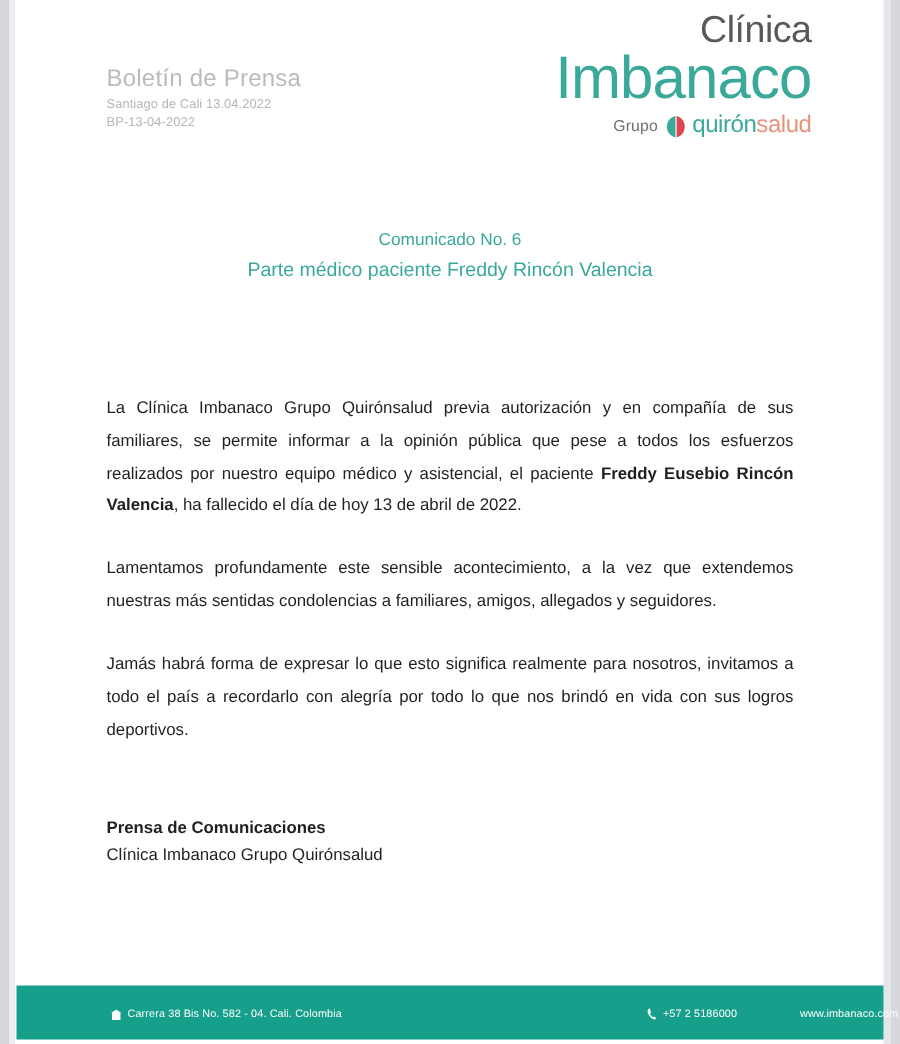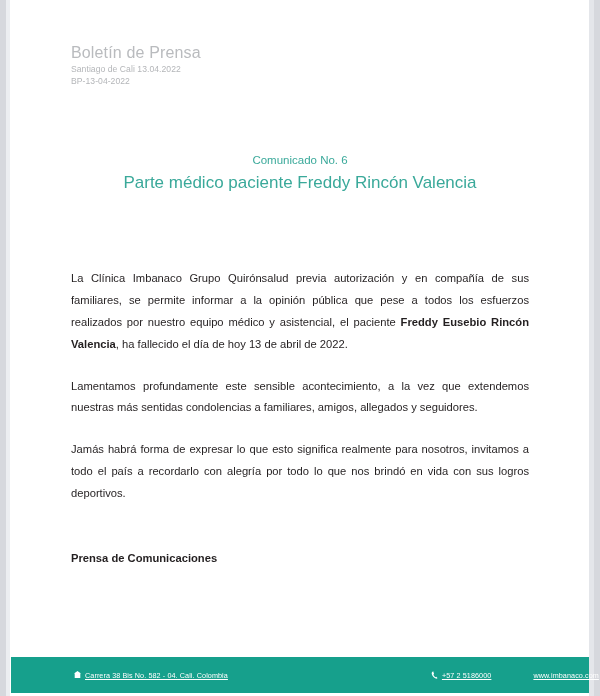--- a/index.html
+++ b/index.html
@@ -121,21 +121,21 @@
 
   
   .comunicado {
     margin-top: 40px;
     text-align: center;
     color: #3aa99a;
     font-weight: normal;
     line-height: 1.55;
   }
   .comunicado .c-line1 { font-size: 11.5px; display: block; }
-  .comunicado .c-line2 { font-size: 17px; display: block; }
+  .comunicado .c-line2 { font-size: 13px; display: block; }
 
   
   .body-text {
     margin: 72px 60px 0 60px;
     color: #231f20;
     font-size: 11.2px;
     line-height: 1.95;
     text-align: justify;
   }
   .body-text p {
@@ -162,24 +162,23 @@
     height: 36px;
     background: #16a08c;
     display: flex;
     align-items: center;
     color: #ffffff;
     font-size: 7.2px;
     letter-spacing: 0.1px;
   }
   .f-item {
     display: flex;
-    align-items: flex-start;
+    align-items: flex-end;
     gap: 4px;
     white-space: nowrap;
-    text-decoration: underline;
   }
   .f-address { margin-left: 63px; }
   .f-phone { margin-left: 203px; }
   .f-web { margin-left: 42px; }
   .f-icon { display: inline-block; line-height: 0; }
   .f-icon svg { display: block; }
 </style>
 </head>
 <body>
 
@@ -187,35 +186,52 @@
   <div class="page">
 
     <div class="header">
 
       <div class="bulletin">
         <span class="b-title">Boletín de Prensa</span>
         <span class="b-line">Santiago de Cali 13.04.2022</span>
         <span class="b-line">BP-13-04-2022</span>
       </div>
 
+      <div class="logo">
+        <span class="logo-clinica">Clínica</span>
+        <span class="logo-imbanaco">Imbanaco</span>
+        <div class="logo-grupo-row">
+          <span class="logo-grupo-word">Grupo</span>
+          <span class="q-mark">
+            <svg width="13" height="15" viewBox="0 0 13 15">
+              <path d="M6.3 0.4 C2.6 1.3 0.4 4.4 0.6 8.0 C0.8 11.2 3.1 13.9 6.3 14.6 L6.3 0.4 Z" fill="#3aa99a"></path>
+              <path d="M7.1 0.4 C10.4 1.2 12.6 4.2 12.5 7.7 C12.4 11.1 10.2 13.9 7.1 14.6 L7.1 0.4 Z" fill="#e0464f"></path>
+            </svg>
+          </span>
+          <span>
+            <span class="logo-quiron">quirón</span><span class="logo-salud">salud</span>
+          </span>
+        </div>
+      </div>
     </div>
 
     <div class="comunicado">
       <span class="c-line1">Comunicado No. 6</span>
       <span class="c-line2">Parte médico paciente Freddy Rincón Valencia</span>
     </div>
 
     <div class="body-text" id="body-paragraphs">
         <p><span>La Clínica Imbanaco Grupo Quirónsalud previa autorización y en compañía de sus familiares, se permite informar a la opinión pública que pese a todos los esfuerzos realizados por nuestro equipo médico y asistencial, el paciente </span><b>Freddy Eusebio Rincón Valencia</b><span>, ha fallecido el día de hoy 13 de abril de 2022.</span></p>
         <p><span>Lamentamos profundamente este sensible acontecimiento, a la vez que extendemos  nuestras más sentidas condolencias a familiares, amigos, allegados y seguidores.</span></p>
         <p><span>Jamás habrá forma de expresar lo que esto significa realmente para nosotros, invitamos a todo el país a recordarlo con alegría por todo lo que nos brindó en vida con sus logros deportivos.</span></p>
       </div>
 
     <div class="signature">
       <span class="sig-office">Prensa de Comunicaciones</span>
+      <span class="sig-org">Clínica Imbanaco Grupo Quirónsalud</span>
     </div>
 
     <div class="footer">
       <span class="f-item f-address">
         <span class="f-icon">
           <svg width="7" height="7" viewBox="0 0 10 10">
             <path d="M5 0 L10 3.4 L9 3.4 L9 10 L1 10 L1 3.4 L0 3.4 Z" fill="#ffffff"></path>
           </svg>
         </span>
         <span>Carrera 38 Bis No. 582 - 04. Cali. Colombia</span>

